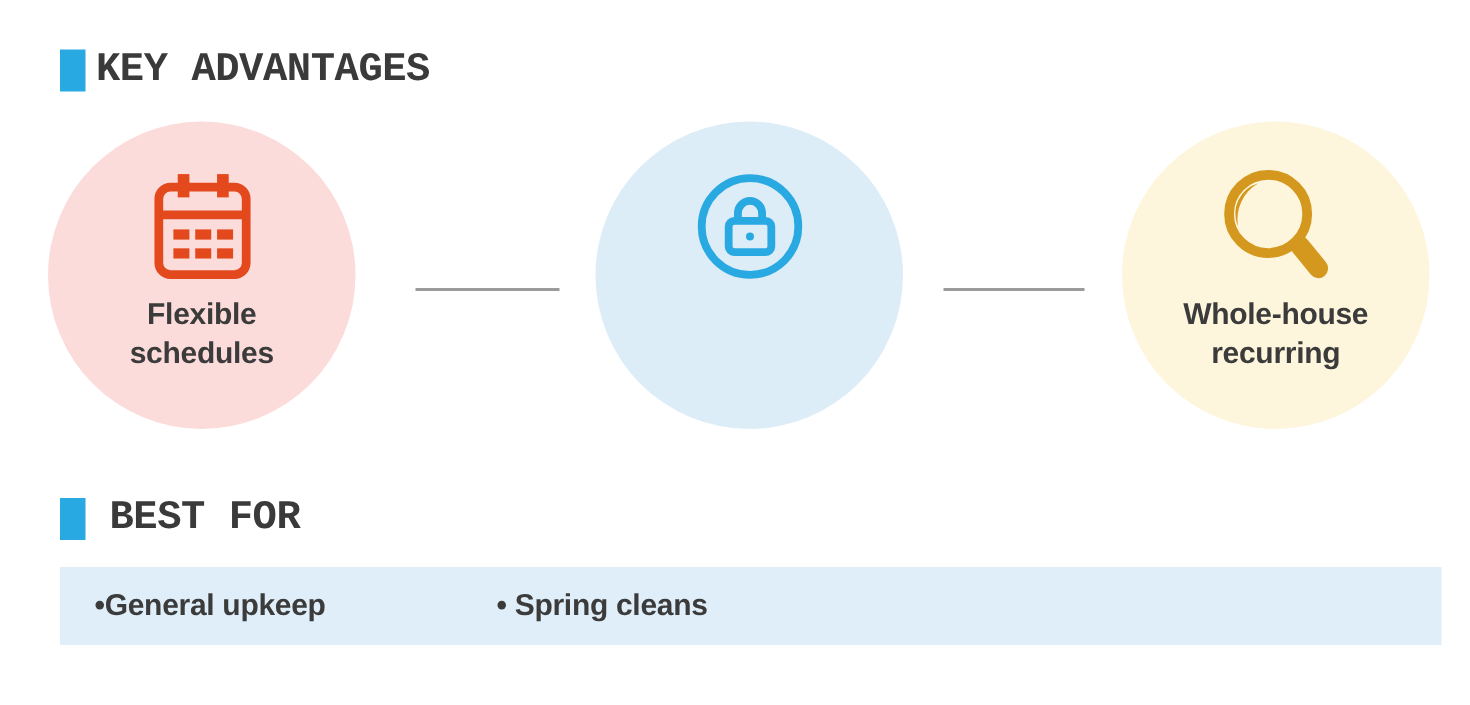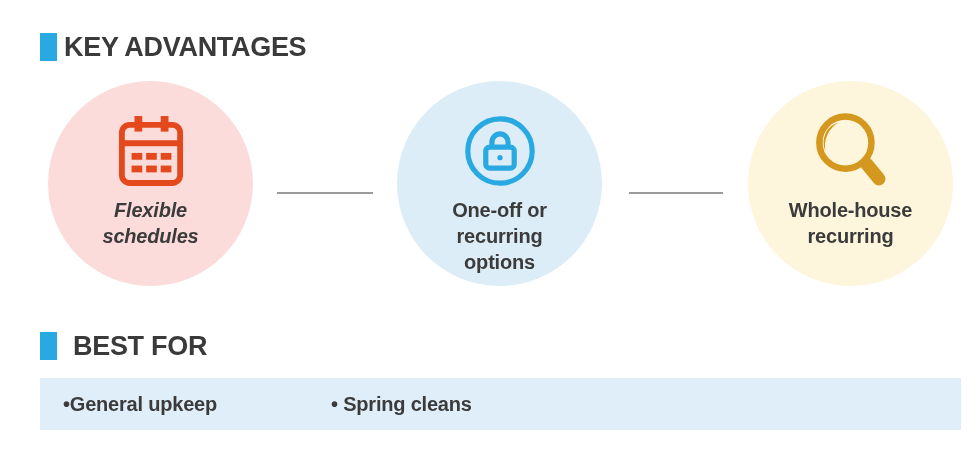--- a/index.html
+++ b/index.html
@@ -22,34 +22,35 @@
     height: 28px;
     flex: 0 0 auto;
   }
   .heading-text {
     font-size: 27px;
     font-weight: 700;
     color: #3a3a3a;
     line-height: 28px;
     letter-spacing: -0.3px;
     white-space: nowrap;
+    font-family: Liberation Mono, monospace;
   }
   .feature-circle {
     position: absolute;
     top: 81px;
     width: 205px;
     height: 205px;
     border-radius: 50%;
     box-sizing: border-box;
     padding-top: 30px;
     display: flex;
     flex-direction: column;
     align-items: center;
   }
-  .circle-1 { left: 48px; font-style: italic; }
+  .circle-1 { left: 32px; }
   .circle-2 { left: 397px; }
   .circle-3 { left: 748px; }
   .icon-box {
     height: 80px;
     display: flex;
     align-items: center;
     justify-content: center;
   }
   .feature-label {
     margin-top: 6px;
@@ -124,23 +125,20 @@
 
   <div class="feature-circle circle-2" style="background: rgb(220, 237, 247);">
     <div class="icon-box" style="color: rgb(41, 169, 225);">
       <svg width="72" height="72" viewBox="0 0 76 76" aria-hidden="true">
         <circle cx="38" cy="38" r="34" fill="none" stroke="currentColor" stroke-width="5.5"></circle>
         <path d="M29.5 35 v-6.5 a8.5 8.5 0 0 1 17 0 V35" fill="none" stroke="currentColor" stroke-width="5.5"></path>
         <rect x="23" y="34" width="30" height="22" rx="4" fill="none" stroke="currentColor" stroke-width="5.5"></rect>
         <circle cx="38" cy="45" r="2.8" fill="currentColor"></circle>
       </svg>
     </div>
-    <div class="feature-label">One-off or
-recurring
-options</div>
   </div>
 
   <div class="connector connector-2" style="background: rgb(155, 155, 155);"></div>
 
   <div class="feature-circle circle-3" style="background: rgb(253, 245, 220);">
     <div class="icon-box" style="color: rgb(211, 152, 29);">
       <svg width="80" height="86" viewBox="0 0 86 92" aria-hidden="true">
         <circle cx="37" cy="37" r="28" fill="none" stroke="currentColor" stroke-width="7"></circle>
         <path d="M30 15 A22.5 22.5 0 0 0 15.5 46 A29.5 29.5 0 0 1 30 15 Z" fill="currentColor"></path>
         <line x1="60" y1="60" x2="73" y2="76" stroke="currentColor" stroke-width="14" stroke-linecap="round"></line>

